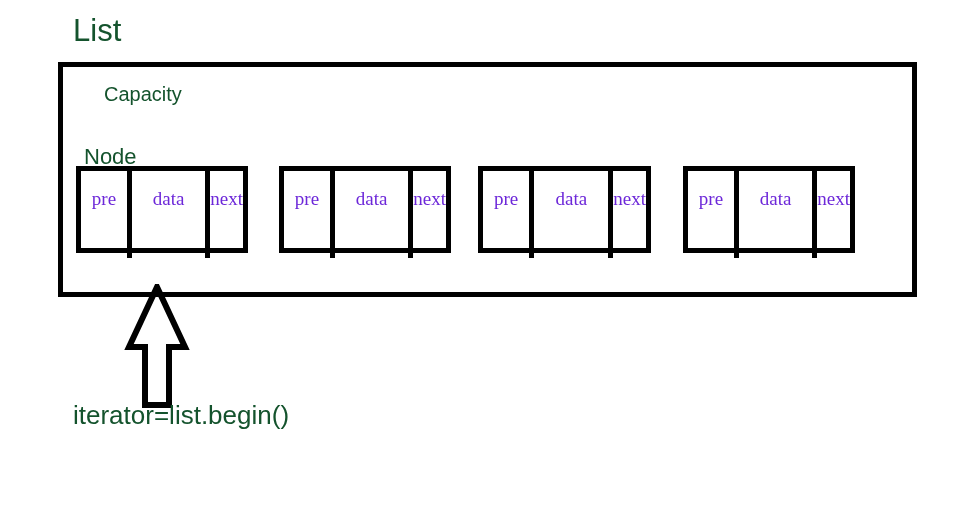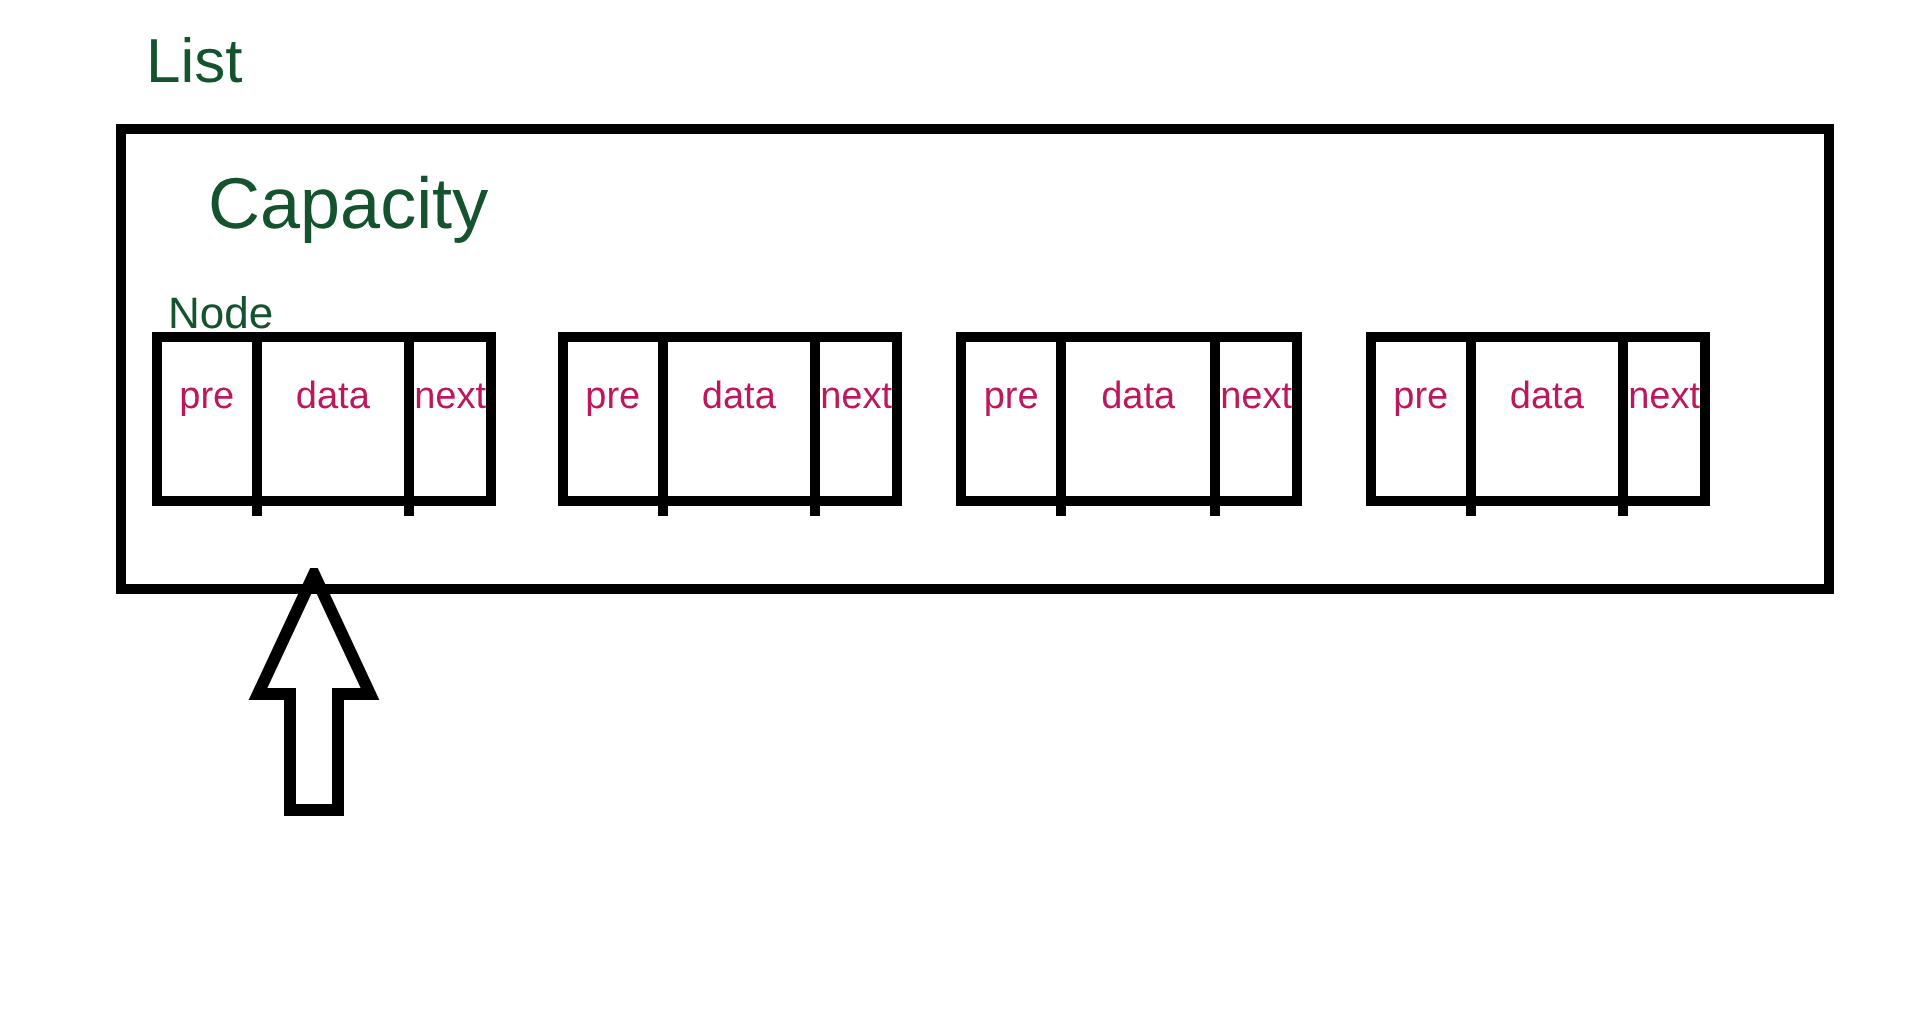--- a/index.html
+++ b/index.html
@@ -28,21 +28,21 @@
   }
   #list-title {
     left: 73px;
     top: 15px;
     font-size: 31px;
     font-weight: 400;
   }
   #capacity-label {
     left: 104px;
     top: 84px;
-    font-size: 36px;
+    font-size: 20px;
     font-weight: 400;
   }
   #node-label {
     left: 84px;
     top: 128px;
     font-size: 22px;
     font-weight: 400;
     margin-top: 18px;
   }
   #iterator-caption {
@@ -75,22 +75,23 @@
     background: transparent;
   }
   .node-cell {
     position: relative;
     box-sizing: border-box;
     display: flex;
     align-items: flex-start;
     justify-content: center;
     padding-top: 17px;
     font-size: 19px;
-    color: #be185d;
+    color: #6d28d9;
     background: transparent;
+    font-family: Liberation Serif, serif;
   }
   .node-cell + .node-cell {
     border-left: 5px solid #000000;
   }
   
   .node-cell + .node-cell::before {
     content: "";
     position: absolute;
     left: -5px;
     bottom: -10px;
@@ -154,14 +155,15 @@
     <div class="node-cell cell-data">data</div>
     <div class="node-cell cell-next">next</div>
   </div>
 
   <div id="iterator-arrow">
     <svg width="66" height="124" viewBox="0 0 66 124" xmlns="http://www.w3.org/2000/svg">
       <polygon points="33,3 61,63 45,63 45,121 21,121 21,63 5,63" fill="none" stroke="#000000" stroke-width="6" stroke-linejoin="miter"></polygon>
     </svg>
   </div>
 
+  <div class="label" id="iterator-caption">iterator=list.begin()</div>
 
 </div>
 
 </body></html>

